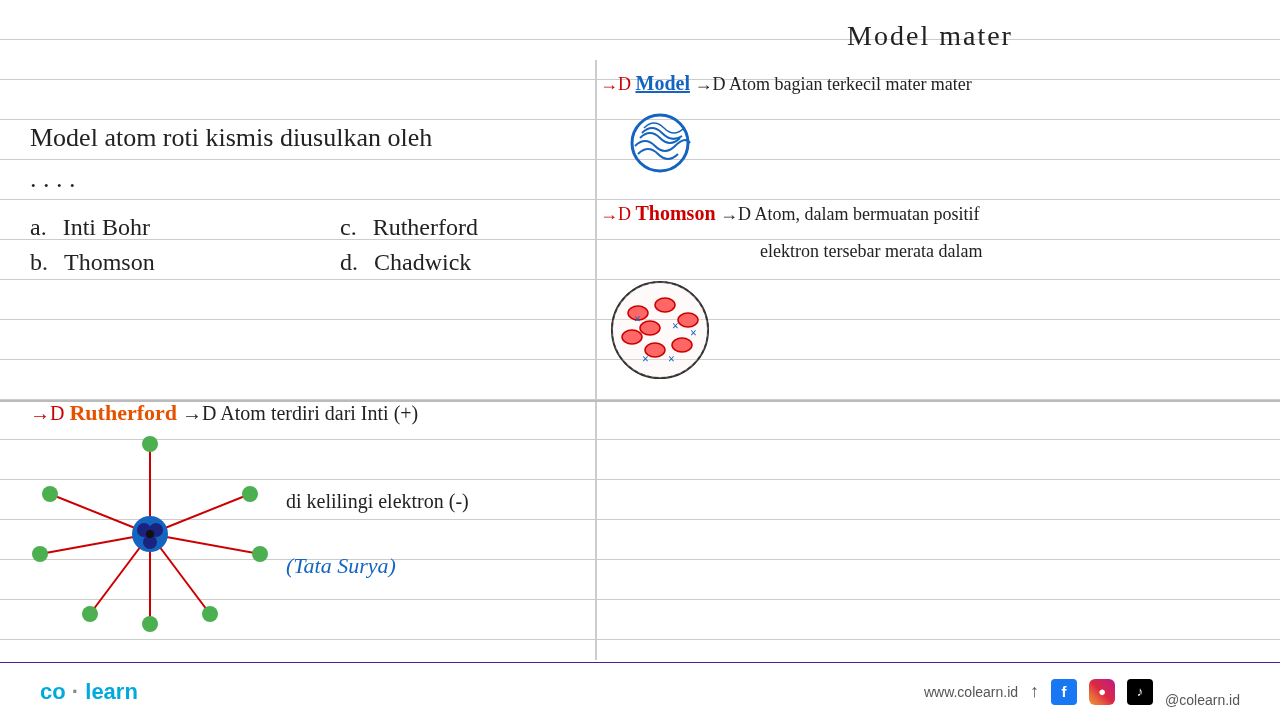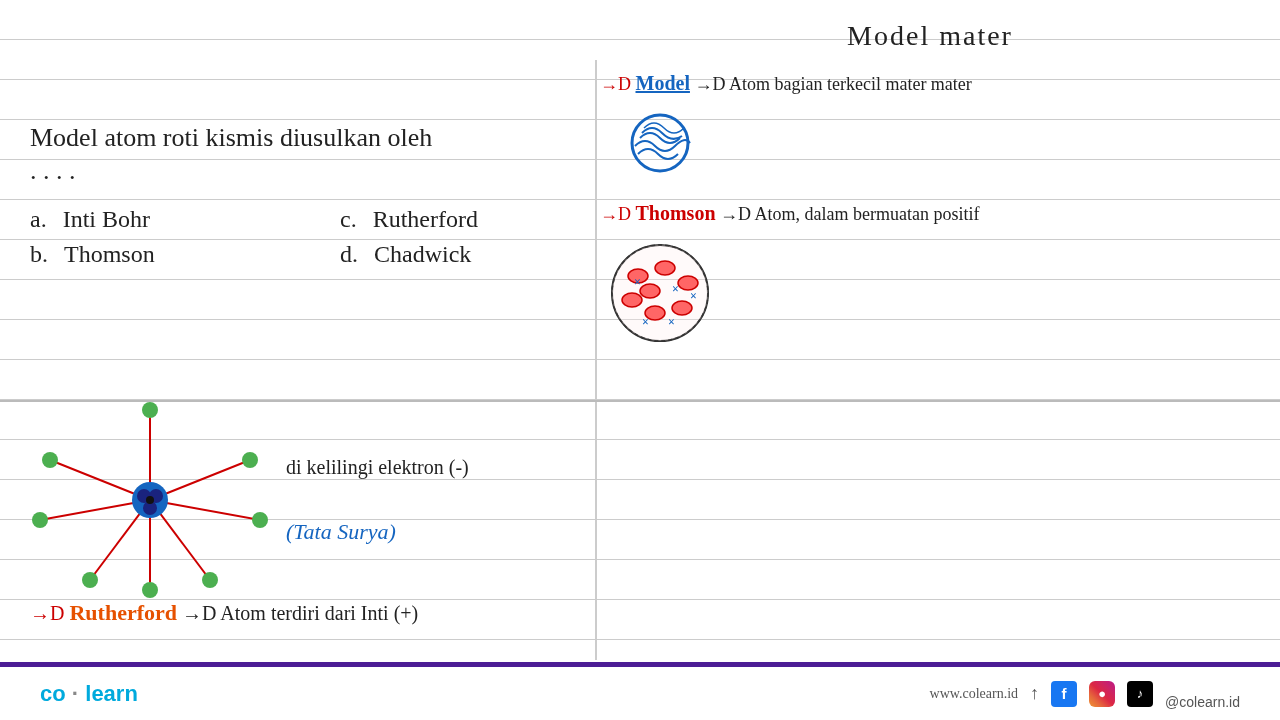--- a/index.html
+++ b/index.html
@@ -34,21 +34,21 @@
     }
 
     
     .footer {
       position: absolute;
       bottom: 0;
       left: 0;
       right: 0;
       height: 58px;
       background: #fff;
-      border-top: 5px solid #4c1d95;
+      border-top: 1px solid #4c1d95;
       display: flex;
       align-items: center;
       justify-content: space-between;
       padding: 0 40px;
     }
 
     .footer-logo {
       color: #00aadd;
       font-size: 22px;
       font-weight: bold;
@@ -70,20 +70,21 @@
       top: 120px;
       left: 30px;
       width: 560px;
     }
 
     .question-text {
       font-size: 26px;
       color: #222;
       font-family: 'Times New Roman', serif;
       line-height: 1.4;
+      margin-bottom: 8px;
     }
 
     .dots-row {
       font-size: 26px;
       color: #222;
       margin-bottom: 20px;
       font-family: 'Times New Roman', serif;
     }
 
     .options-grid {
@@ -220,20 +221,23 @@
         <path d="M15,38 Q25,28 35,38 Q45,48 55,38 Q65,28 70,35" stroke="#1565c0" stroke-width="2" fill="none"></path>
         <path d="M18,46 Q28,36 38,46 Q48,56 58,46" stroke="#1565c0" stroke-width="2" fill="none"></path>
         <path d="M22,25 Q32,15 42,25 Q52,35 62,28" stroke="#1565c0" stroke-width="2" fill="none"></path>
         <path d="M24,20 Q34,10 44,20 Q54,30 64,20" stroke="#1565c0" stroke-width="1.5" fill="none"></path>
       </svg>
     </div>
 
     <div class="note-row">
       <span class="note-prefix" style="color:#cc0000;">→D </span><span class="note-name-thomson">Thomson</span><span> →D </span><span>Atom, dalam bermuatan positif</span>
     </div>
+    <div class="note-row" style="padding-left:160px;">
+      <span>elektron tersebar merata dalam</span>
+    </div>
     <div style="display:flex; align-items:flex-start; gap:20px; margin-top:4px;">
 
       <svg width="120" height="110">
 
         <circle cx="60" cy="55" r="48" fill="none" stroke="#333" stroke-width="2"></circle>
 
         <circle cx="60" cy="55" r="48" fill="rgba(255,240,240,0.3)" stroke="#333" stroke-width="1.5" stroke-dasharray="4,3"></circle>
 
         <ellipse cx="38" cy="38" rx="10" ry="7" fill="#ff6666" stroke="#cc0000" stroke-width="1.5"></ellipse>
         <ellipse cx="65" cy="30" rx="10" ry="7" fill="#ff6666" stroke="#cc0000" stroke-width="1.5"></ellipse>
@@ -246,20 +250,23 @@
         <text x="42" y="88" font-size="12" fill="#1565c0" font-weight="bold">×</text>
         <text x="68" y="88" font-size="12" fill="#1565c0" font-weight="bold">×</text>
         <text x="90" y="62" font-size="12" fill="#1565c0" font-weight="bold">×</text>
         <text x="34" y="48" font-size="12" fill="#1565c0" font-weight="bold">×</text>
         <text x="72" y="55" font-size="12" fill="#1565c0" font-weight="bold">×</text>
       </svg>
     </div>
   </div>
 
   <div class="rutherford-section">
+    <div style="font-size:20px; font-family:'Times New Roman',serif; color:#222; margin-bottom:8px;">
+      <span style="color:#cc0000;">→D </span><span style="color:#e65100; font-size:22px; font-weight:bold;">Rutherford</span><span> →D </span><span>Atom terdiri dari Inti (+)</span>
+    </div>
     <div style="display:flex; align-items:center; gap:16px;">
 
       <svg width="240" height="200">
 
         <line x1="120" y1="100" x2="20" y2="60" stroke="#cc0000" stroke-width="2"></line>
         <line x1="120" y1="100" x2="220" y2="60" stroke="#cc0000" stroke-width="2"></line>
         <line x1="120" y1="100" x2="60" y2="180" stroke="#cc0000" stroke-width="2"></line>
         <line x1="120" y1="100" x2="180" y2="180" stroke="#cc0000" stroke-width="2"></line>
         <line x1="120" y1="100" x2="10" y2="120" stroke="#cc0000" stroke-width="2"></line>
         <line x1="120" y1="100" x2="230" y2="120" stroke="#cc0000" stroke-width="2"></line>
@@ -282,33 +289,30 @@
         <circle cx="126" cy="96" r="7" fill="#1a237e"></circle>
         <circle cx="120" cy="108" r="7" fill="#1a237e"></circle>
 
         <circle cx="120" cy="100" r="4" fill="#111"></circle>
       </svg>
       <div>
         <div style="font-size:20px; font-family:'Times New Roman',serif; color:#222; margin-bottom:40px;">di kelilingi elektron (-)</div>
         <div style="color:#1565c0; font-size:22px; font-family:'Times New Roman',serif; font-style:italic;">(Tata Surya)</div>
       </div>
     </div>
-    <div style="font-size:20px; font-family:'Times New Roman',serif; color:#222; margin-bottom:8px;">
-      <span style="color:#cc0000;">→D </span><span style="color:#e65100; font-size:22px; font-weight:bold;">Rutherford</span><span> →D </span><span>Atom terdiri dari Inti (+)</span>
-    </div>
   </div>
 
   <div class="footer">
     <div class="footer-logo">
       <span style="color:#00aadd;">co</span>
       <span style="color:#888;">·</span>
       <span style="color:#00aadd;">learn</span>
     </div>
     <div class="footer-right">
-      <span style="color:#555; font-size:14px;font-family:Liberation Serif, serif;">www.colearn.id</span>
+      <span style="color:#555; font-size:14px;">www.colearn.id</span>
 
       <span style="font-size:18px;">↑</span>
 
       <span style="background:#1877f2; color:white; width:26px; height:26px; border-radius:4px; display:inline-flex; align-items:center; justify-content:center; font-size:15px; font-weight:bold;">f</span>
 
       <span style="background: linear-gradient(45deg, #f09433, #e6683c, #dc2743, #cc2366, #bc1888); color:white; width:26px; height:26px; border-radius:6px; display:inline-flex; align-items:center; justify-content:center; font-size:13px;">●</span>
 
       <span style="background:#000; color:white; width:26px; height:26px; border-radius:4px; display:inline-flex; align-items:center; justify-content:center; font-size:13px;">♪</span>
       <span style="color:#555; font-size:14px;margin-top:16px;">@colearn.id</span>
     </div>

